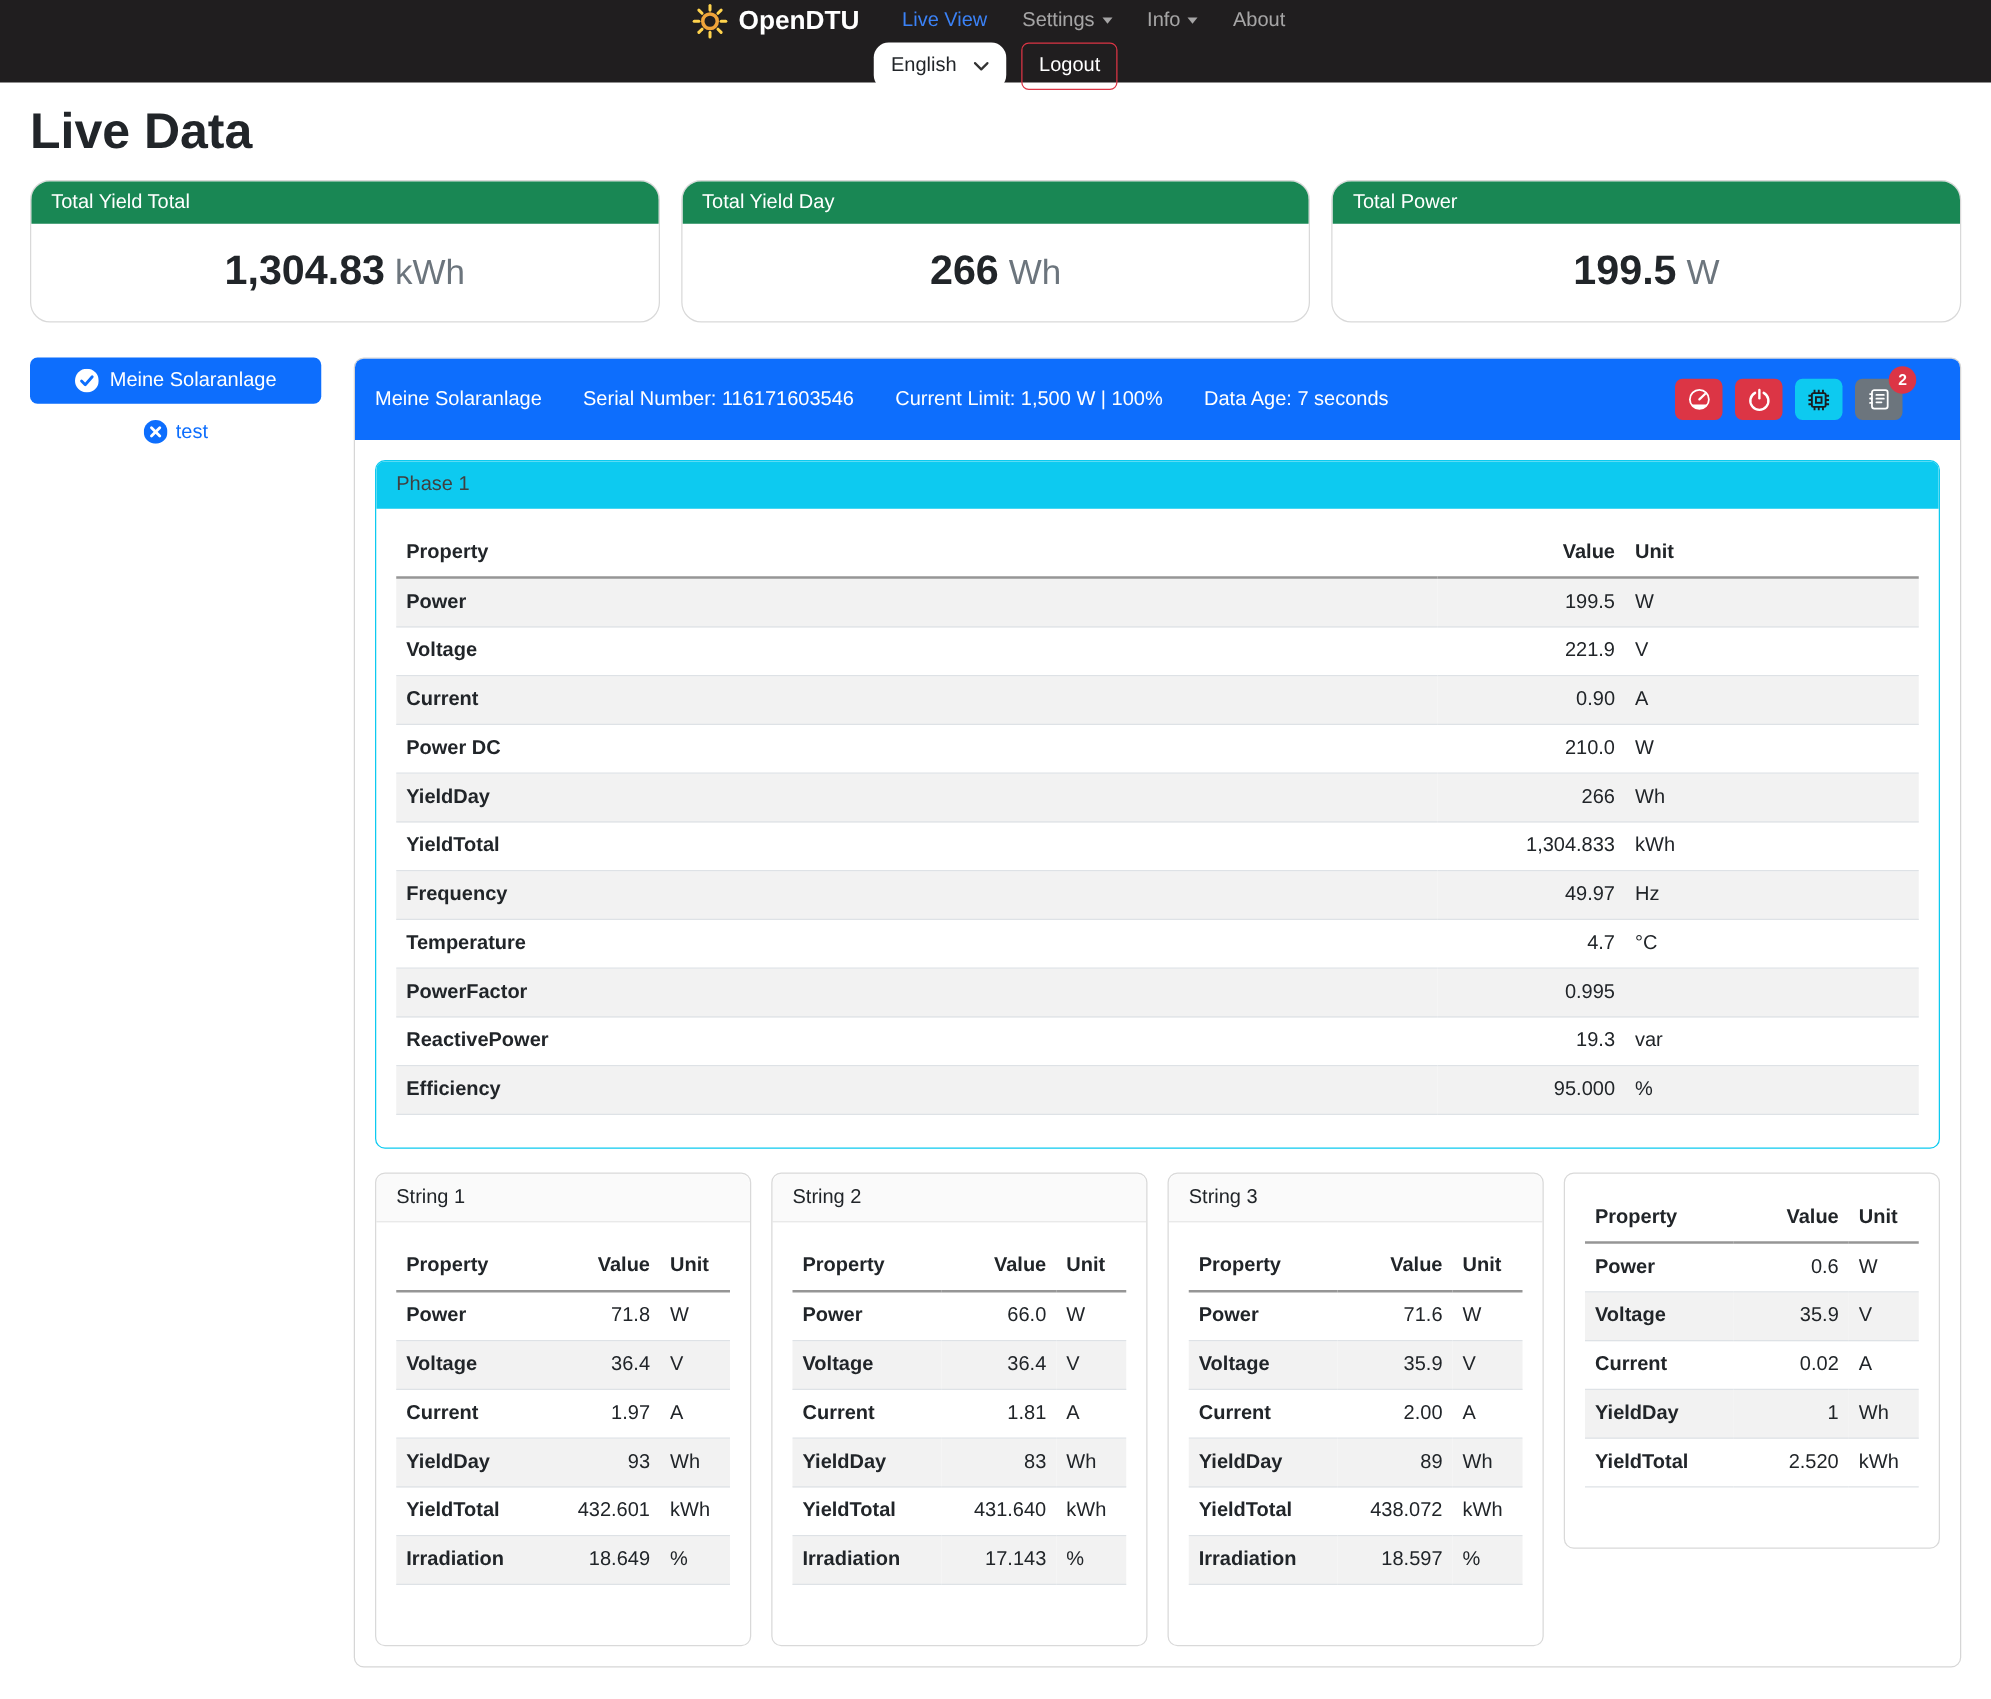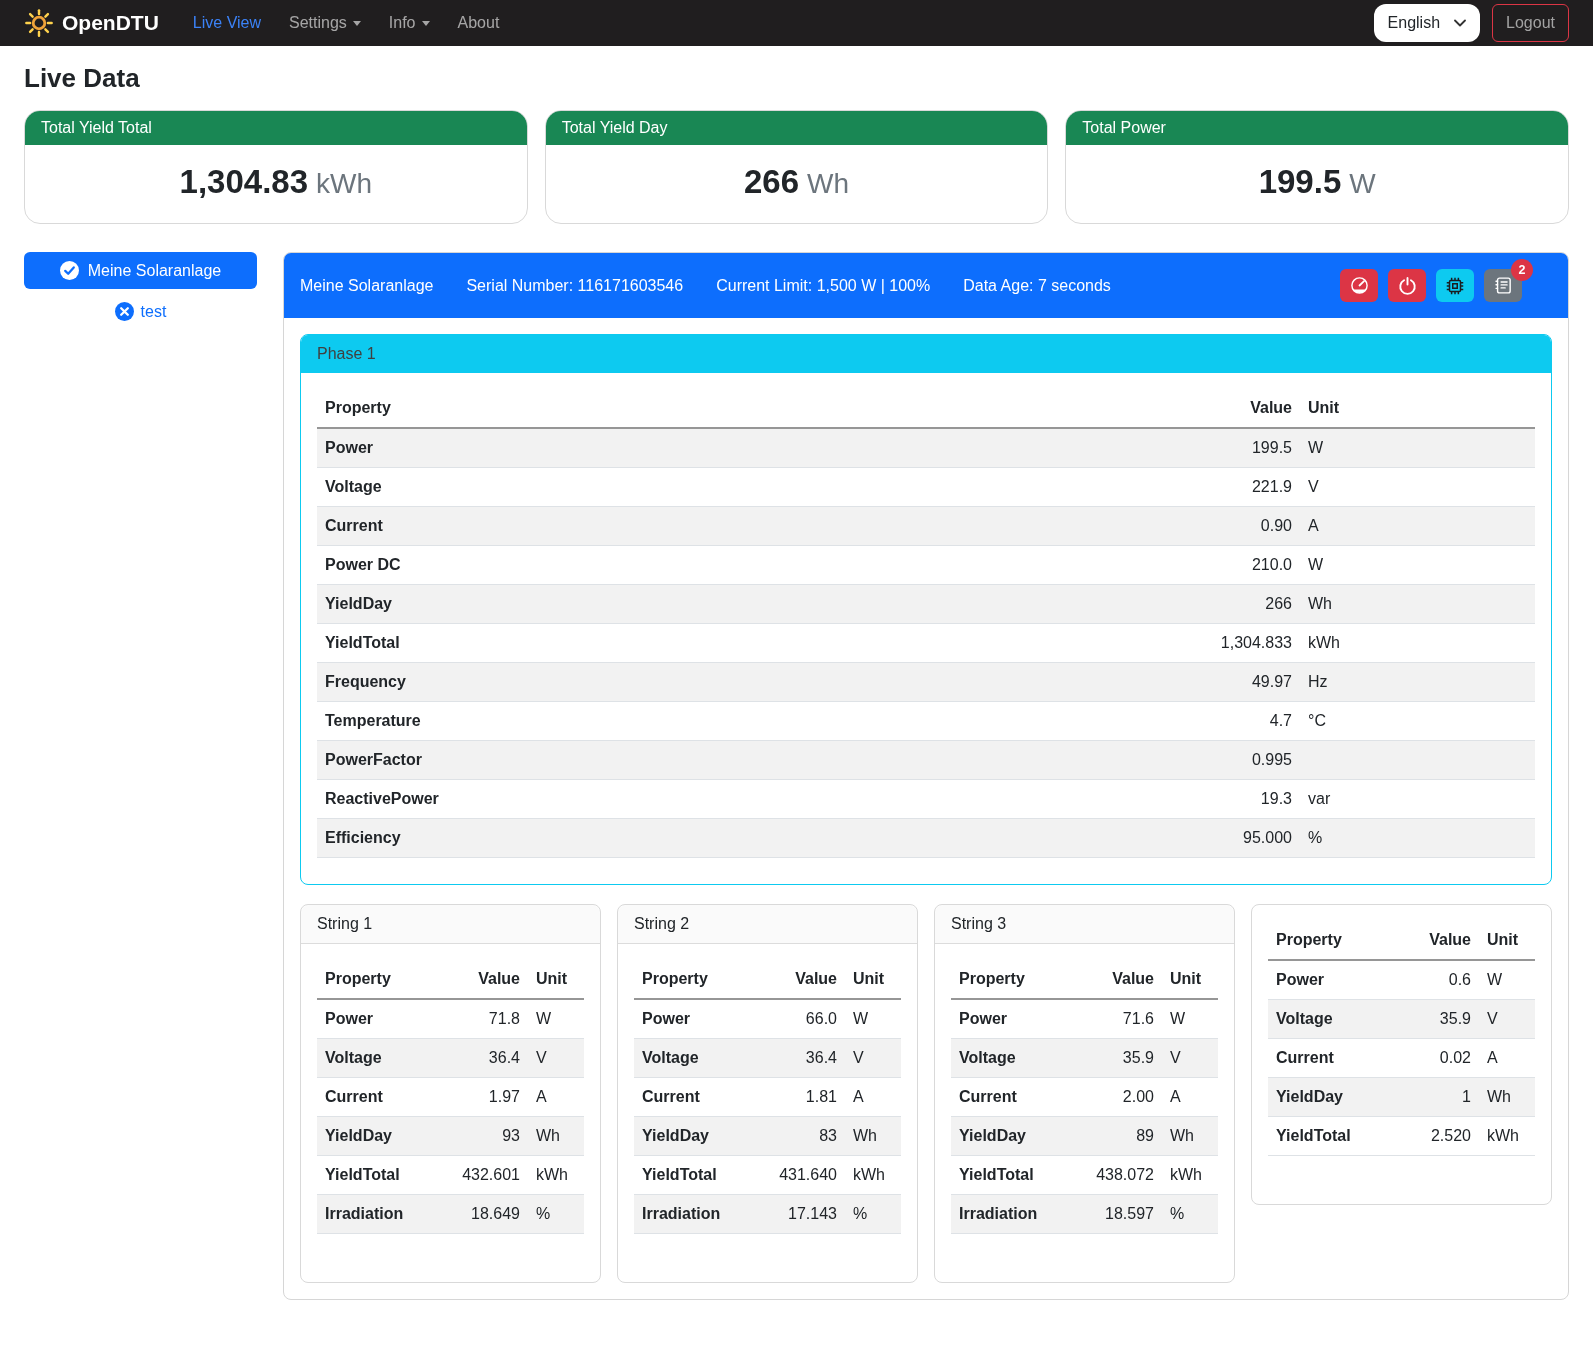--- a/index.html
+++ b/index.html
@@ -4,47 +4,47 @@
 <style>
   * { box-sizing: border-box; margin: 0; padding: 0; }
   html,body { background:#fff; }
   body {
     width:1593px; min-height:1359px;
     font-family:"Liberation Sans", sans-serif;
     font-size:16px; color:#212529;
   }
   
   .navbar {
-    height:46px; background:#201e1f; display:flex; align-items:center;
-    padding:0 24px; justify-content:space-between;
+    height:66px; background:#201e1f; display:flex; align-items:center;
+    padding:0 24px; justify-content:space-between;flex-direction:column;
   }
   .nav-left { display:flex; align-items:center; gap:4px; }
   .brand { display:flex; align-items:center; gap:8px; color:#fff;
     font-size:21px; font-weight:700; margin-right:18px; cursor:pointer; }
   .nav-link { color:rgba(255,255,255,.6); padding:8px 12px; cursor:pointer; }
   .nav-link.active { color:#3b82f6; }
   .caret {
     display:inline-block; margin-left:6px; vertical-align:middle;
     border-left:4.5px solid transparent; border-right:4.5px solid transparent;
     border-top:5px solid currentColor;
   }
   .nav-right { display:flex; align-items:center; gap:12px; }
   .lang-select {
     background:#fff; color:#212529; border:none; border-radius:12px;
     height:38px; padding:0 14px; display:flex; align-items:center; gap:14px;
     font-size:16px; cursor:pointer;
   }
   .logout-btn {
-    background:transparent; color:#a3a3a3; border:1px solid #dc3545;
+    background:transparent; color:#ffffff; border:1px solid #dc3545;
     border-radius:6px; height:38px; padding:0 13px; font-size:16px; cursor:pointer;
     font-family:inherit;
   }
   
   .container { padding:0 24px; }
-  h1.page-title { font-size:26px; font-weight:700; margin:17px 0 16px; }
+  h1.page-title { font-size:40px; font-weight:700; margin:17px 0 16px; }
   
   .cards-row { display:flex; gap:17px; }
   .scard { flex:1; border:1px solid #d9d9d9; border-radius:16px; overflow:hidden; background:#fff; }
   .scard-header { background:#198754; color:#fff; padding:8px 16px; }
   .scard-body { padding:18px 16px 22px; text-align:center; font-size:33px; font-weight:700; color:#212529; }
   .scard-unit { color:#6c757d; font-weight:500; font-size:28px; margin-left:8px; }
   
   .main-row { display:flex; gap:26px; margin-top:28px; align-items:flex-start;justify-content:space-between; }
   .sidebar { width:233px; flex:none; }
   .inv-btn {

